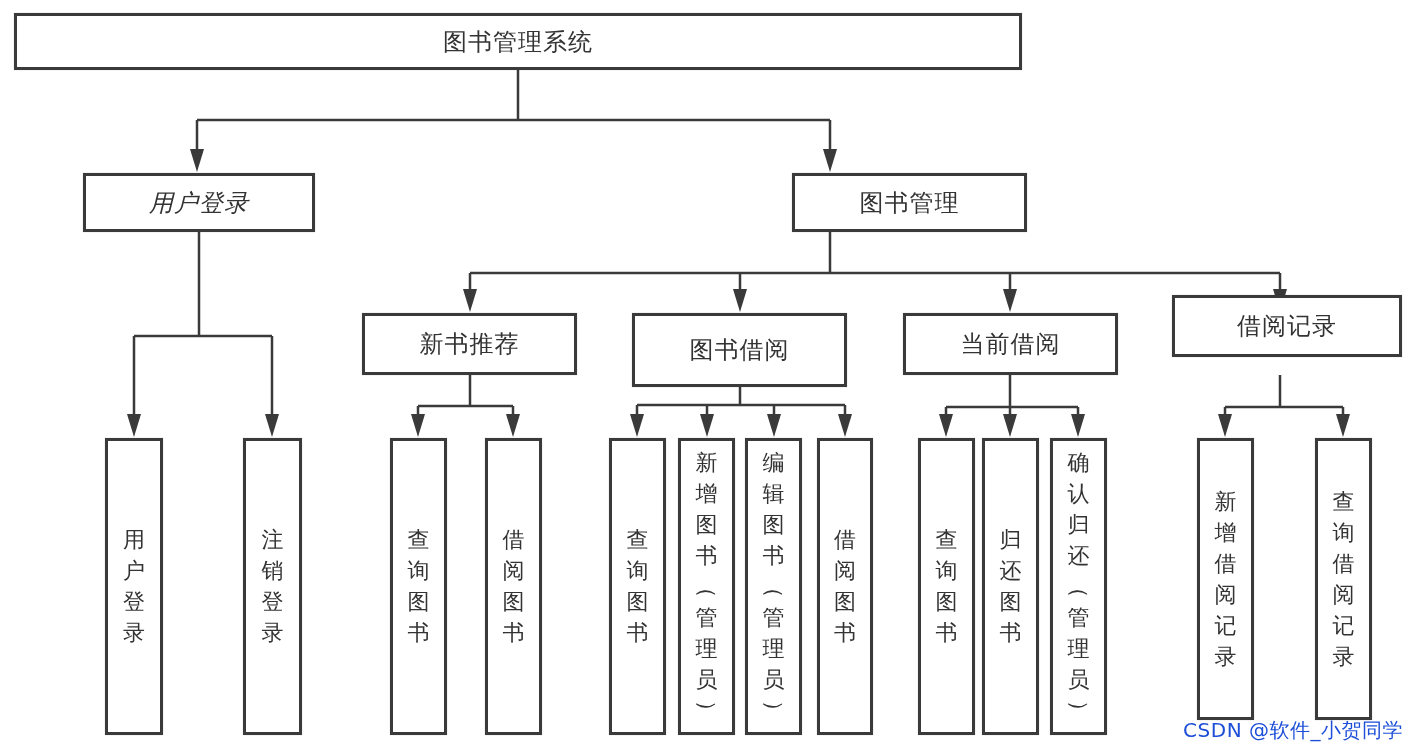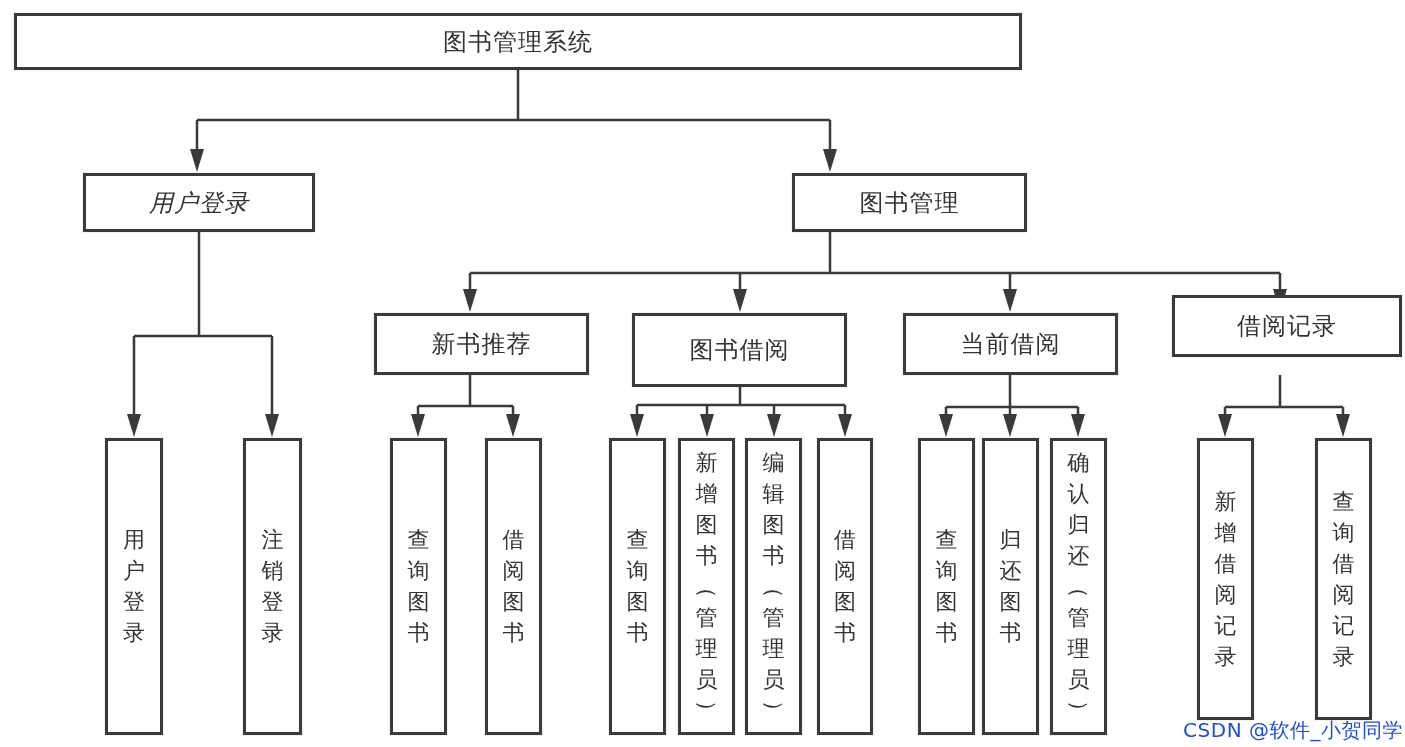--- a/index.html
+++ b/index.html
@@ -65,21 +65,21 @@
       <polygon points="1218,414 1232,414 1225,437"></polygon>
       <polygon points="1336,414 1350,414 1343,437"></polygon>
     </g>
   </svg>
 
   <div class="box hbox" style="left:14px;top:13px;width:1008px;height:57px;">图书管理系统</div>
 
   <div class="box hbox" style="left:83px;top:173px;width:232px;height:59px;font-style:italic;">用户登录</div>
   <div class="box hbox" style="left:748px;top:173px;width:235px;height:59px;margin-left:44px;">图书管理</div>
 
-  <div class="box hbox" style="left:374px;top:313px;width:215px;height:62px;">新书推荐</div>
+  <div class="box hbox" style="left:362px;top:313px;width:215px;height:62px;">新书推荐</div>
   <div class="box hbox" style="left:632px;top:313px;width:215px;height:74px;">图书借阅</div>
   <div class="box hbox" style="left:903px;top:313px;width:215px;height:62px;">当前借阅</div>
   <div class="box hbox" style="left:1172px;top:295px;width:230px;height:62px;text-align:right;">借阅记录</div>
 
   <div class="box vbox" style="left:105px;top:438px;width:58px;height:297px;">
       <span>用</span>
       <span>户</span>
       <span>登</span>
       <span>录</span>
     </div>

